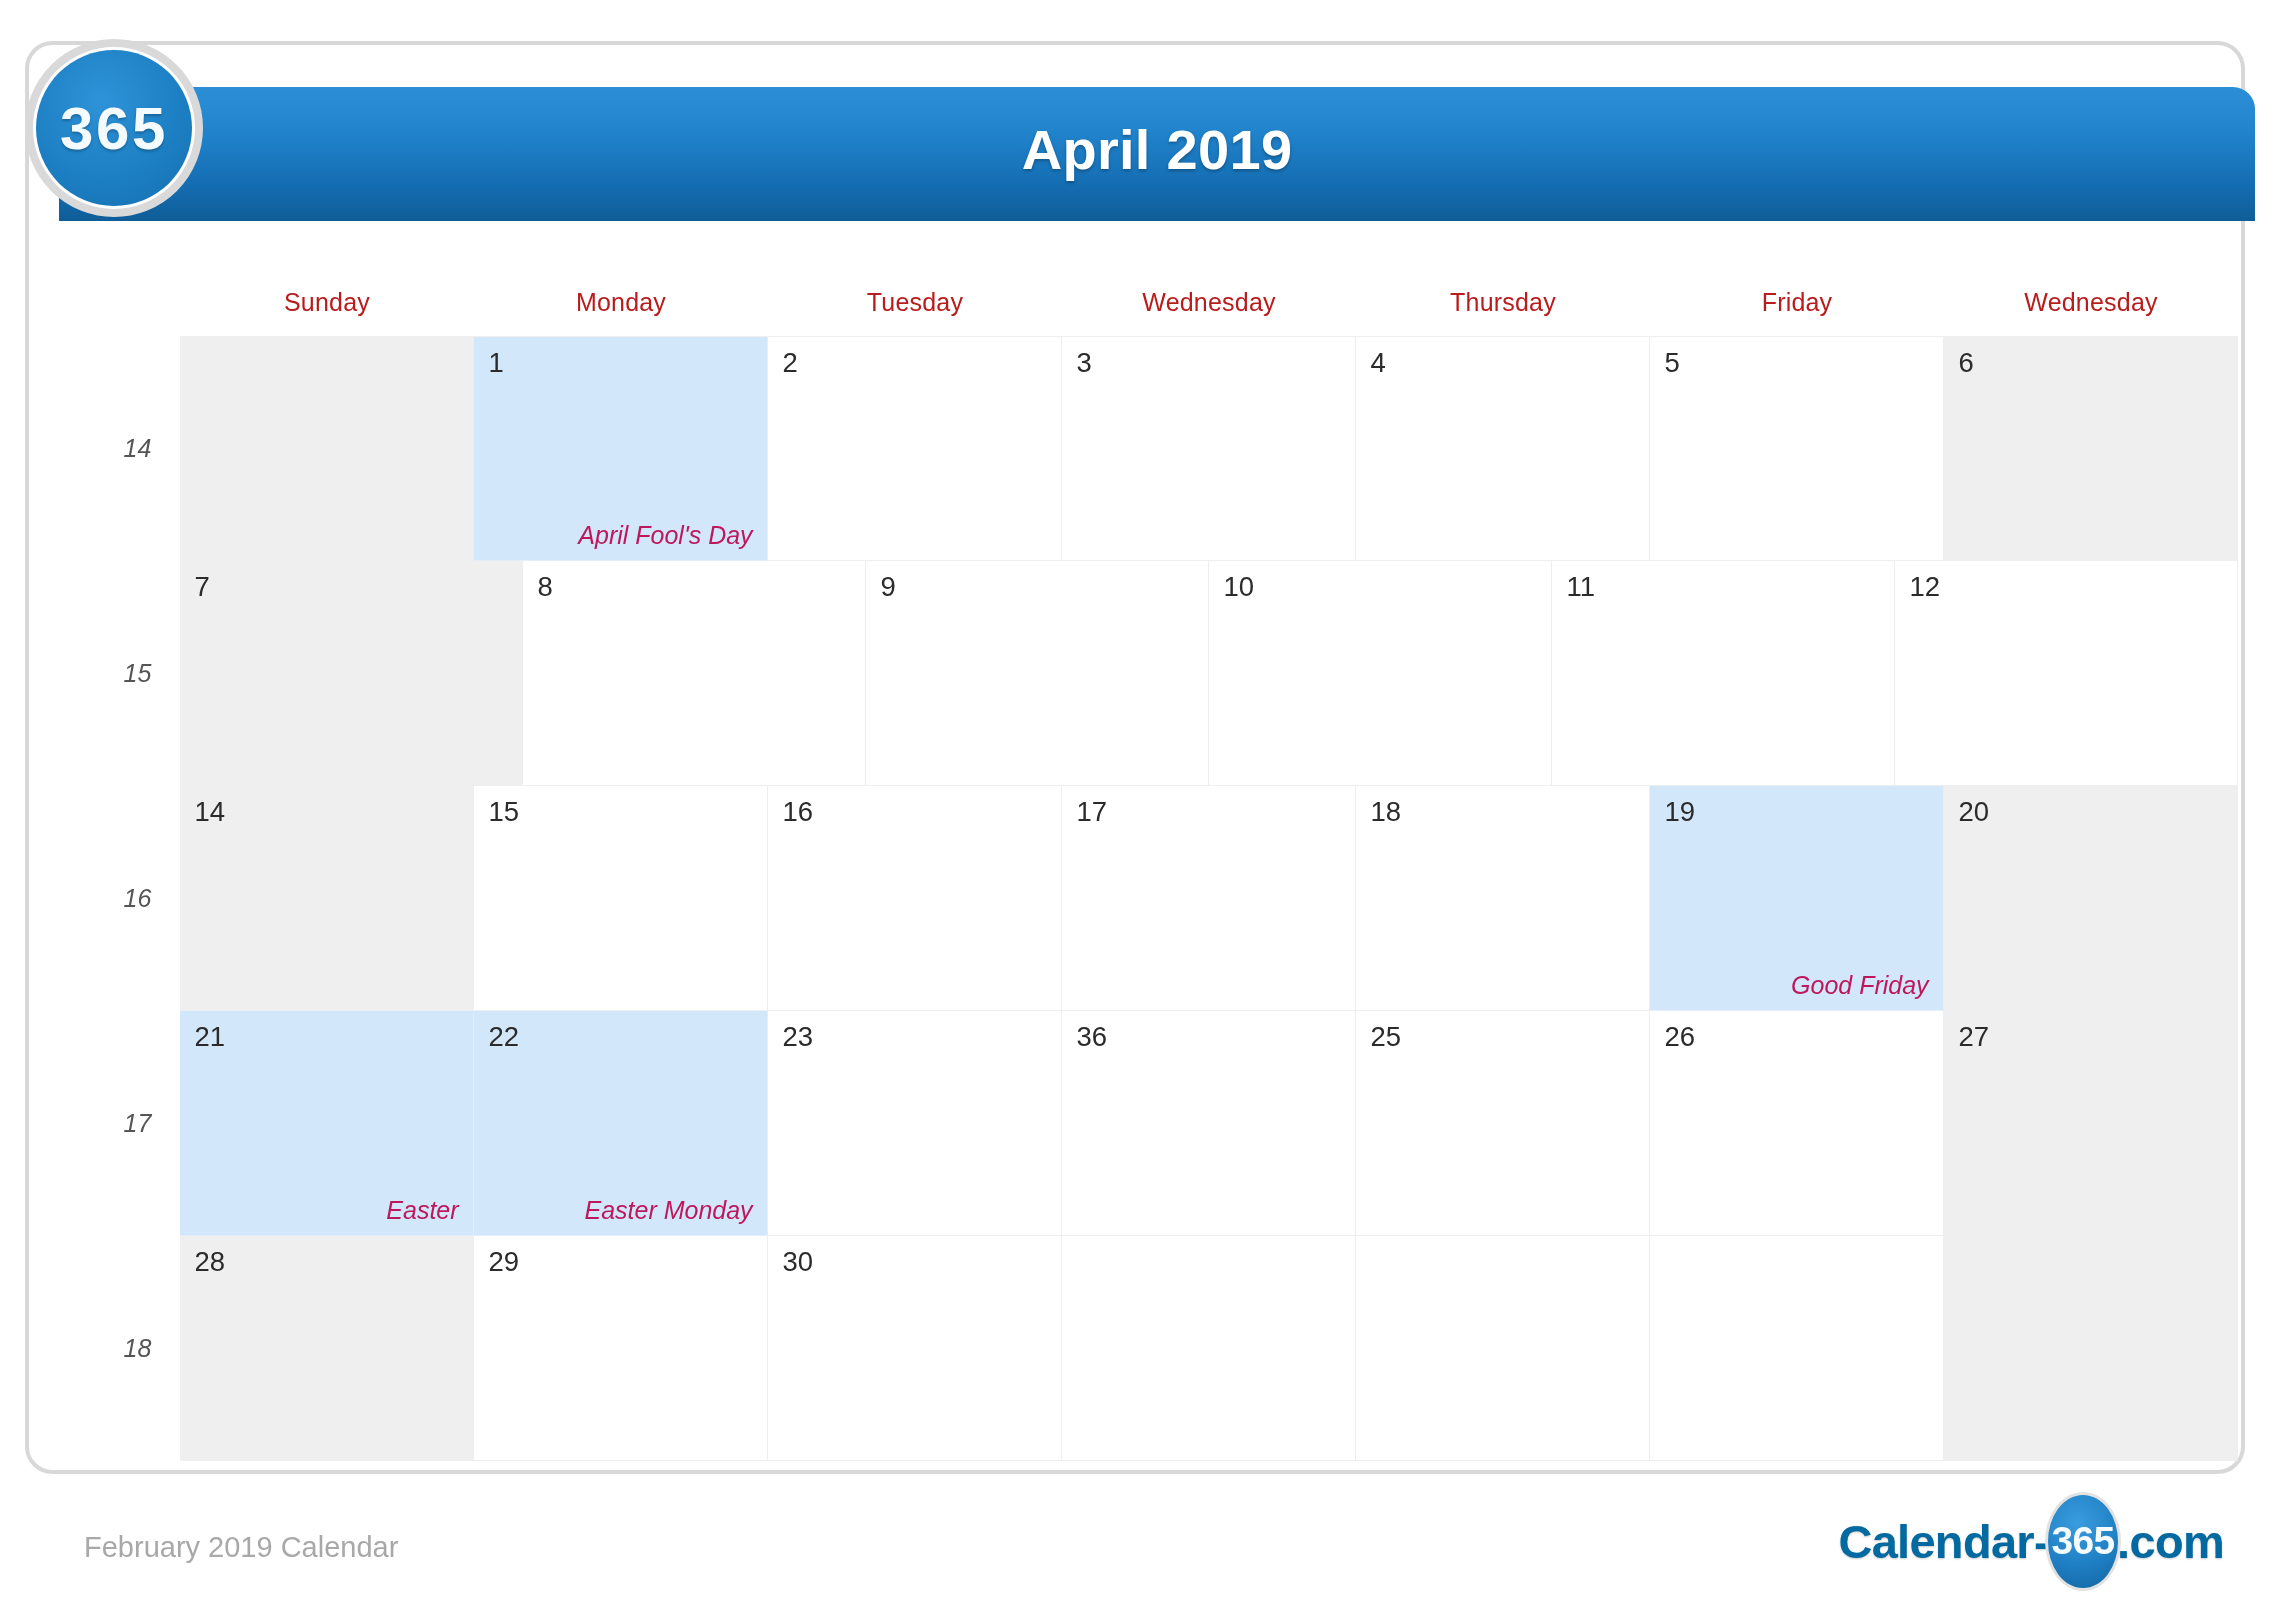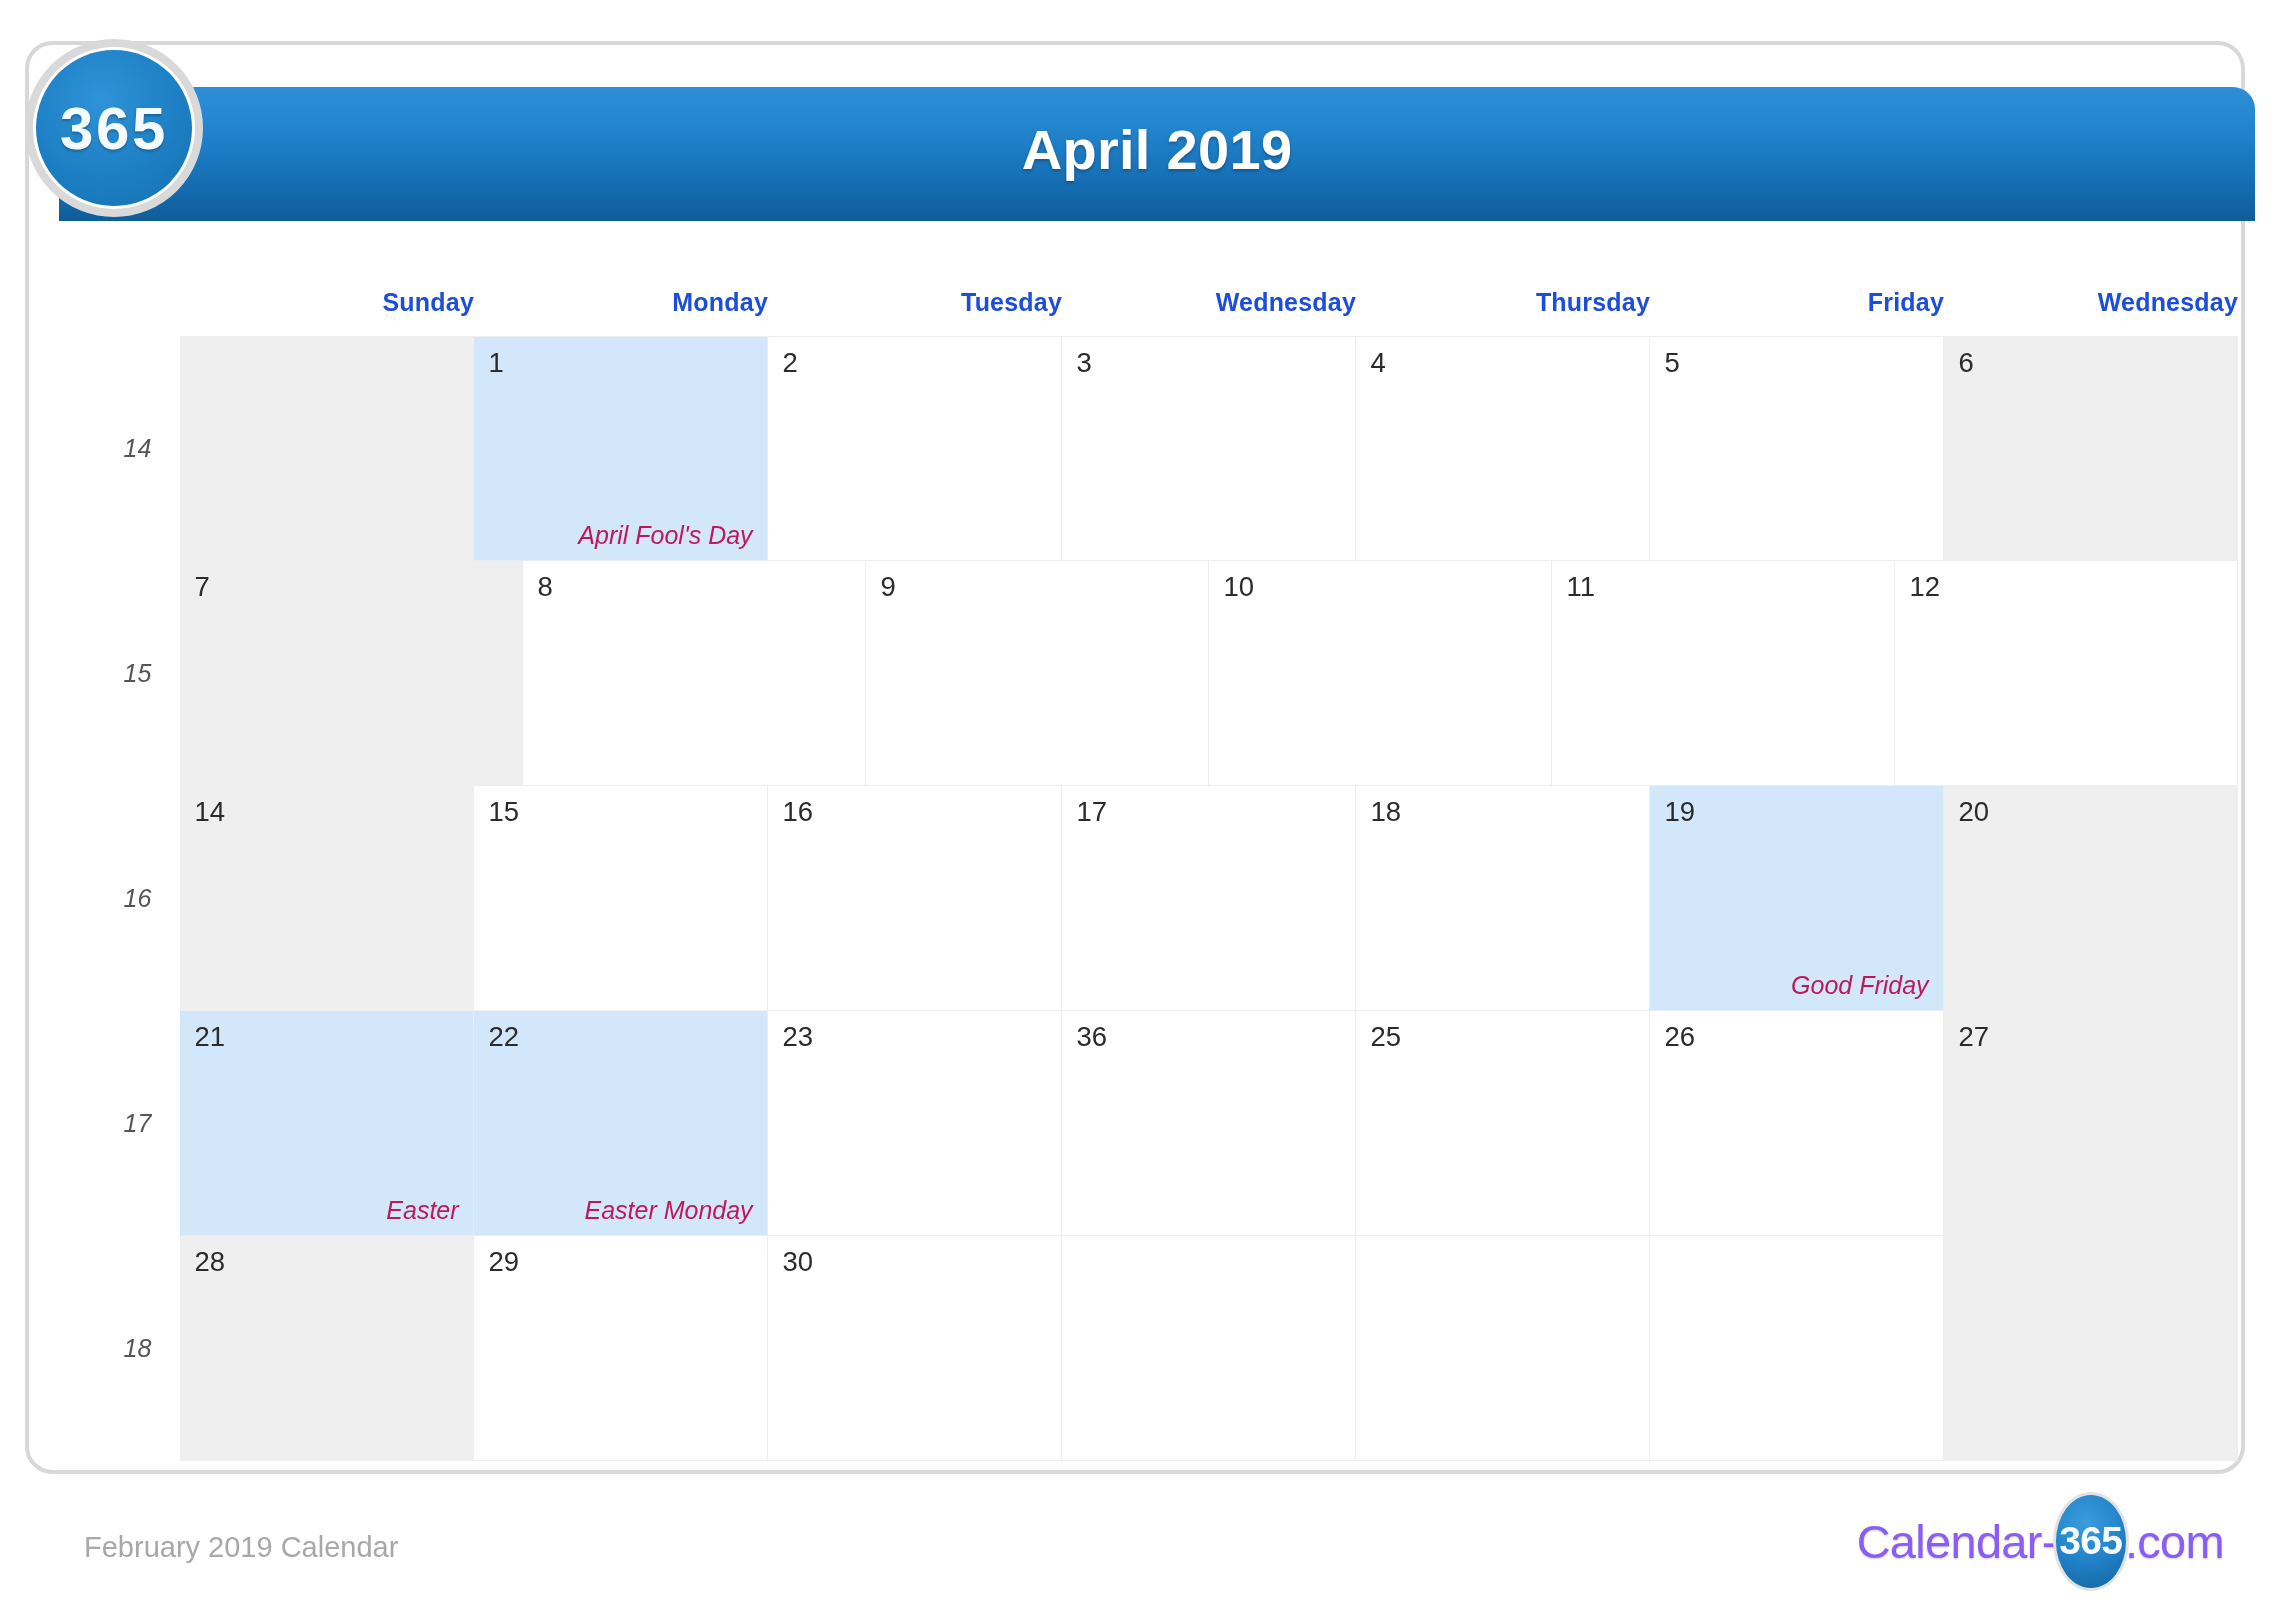--- a/index.html
+++ b/index.html
@@ -114,24 +114,24 @@
   .weekday-row {
     position: absolute;
     left: 151px;
     top: 243px;
     width: 2058px;
     display: flex;
     z-index: 3;
   }
   .weekday-cell {
     flex: 1 1 0;
-    text-align: right;
+    text-align: center;
     font-size: 25px;
-    font-weight: bold;
-    color: #1d4ed8;
+    font-weight: normal;
+    color: #b91c1c;
     letter-spacing: 0.2px;
   }
 
   
   .grid-wrap {
     position: absolute;
     left: 151px;
     top: 291px;
     width: 2058px;
     z-index: 2;
@@ -204,22 +204,22 @@
     position: absolute;
     right: 71px;
     top: 1505px;
     display: flex;
     align-items: center;
     height: 72px;
   }
   .footer-logo-left,
   .footer-logo-right {
     font-size: 47px;
-    font-weight: normal;
-    color: #8b5cf6;
+    font-weight: bold;
+    color: #0369a1;
     letter-spacing: -0.7px;
     text-shadow: 0 1.3px 2px rgba(0,0,0,0.22);
   }
   .footer-logo-oval {
     width: 76px;
     height: 99px;
     border-radius: 50%;
     background: radial-gradient(circle at 42% 30%, #3a9ddd 0%, #1f7fc4 55%, #13659f 100%);
     border: 3.9px solid #e2e2e2;
     box-sizing: border-box;

